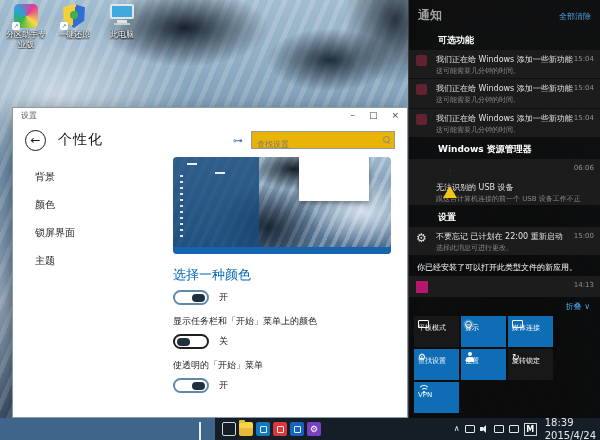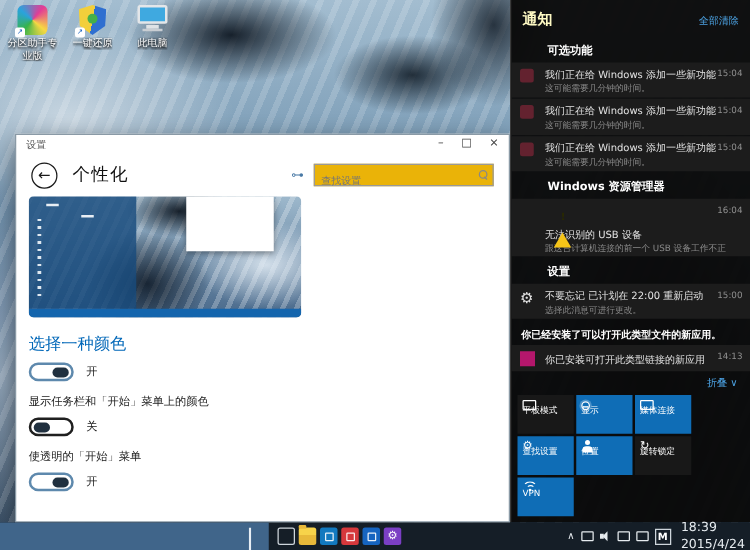--- a/index.html
+++ b/index.html
@@ -69,34 +69,34 @@
   .toggle{position:relative;width:36px;height:15px;border:2px solid #1f1f1f;border-radius:9px;background:#fff;cursor:pointer;}
   .toggle.on{border-color:#5e89ad;}
   .toggle .knob{position:absolute;top:1.5px;width:13px;height:8px;border-radius:5px;background:#20303f;}
   .toggle.on .knob{right:2px;}
   .toggle.off .knob{left:2px;}
   .t-state{font-size:9px;color:#222;}
 
   
   .ac{position:absolute;right:0;top:0;width:192px;height:418px;background:rgba(10,10,10,.97);border-left:1px solid #3a3a3a;display:flex;flex-direction:column;color:#ddd;}
   .ac-head{display:flex;align-items:baseline;padding:7px 9px 5px;}
-  .ac-head .t{font-size:12px;font-weight:bold;color:#fef9c3;}
+  .ac-head .t{font-size:12px;font-weight:bold;color:#a3a3a3;}
   .ac-head .clear{margin-left:auto;font-size:8px;color:#4ba0e0;cursor:pointer;}
   .grp{font-size:9px;font-weight:bold;color:#fff;padding:5px 9px 3px;margin-left:20px;}
   .note{position:relative;background:#1c1c1c;margin:0 0 1px;padding:4px 6px 4px 27px;min-height:21px;cursor:pointer;}
   .note .ti{font-size:8px;color:#e2e2e2;white-space:nowrap;overflow:hidden;padding-right:26px;}
   .note .su{font-size:7px;color:#8a8a8a;white-space:nowrap;overflow:hidden;margin-top:1px;}
   .note .tm{position:absolute;right:6px;top:5px;font-size:7px;color:#909090;}
   .nicon{position:absolute;left:7px;top:5px;}
   .ic-update{width:11px;height:11px;border-radius:2px;background:#63222f;}
   .ic-warn{width:0;height:0;border-left:7px solid transparent;border-right:7px solid transparent;border-bottom:12px solid #f5c418;position:relative;}
   .ic-warn::after{content:"!";position:absolute;left:-1.5px;top:2px;font-size:8px;font-weight:bold;color:#2a2a00;}
   .ic-gear{font-size:12px;color:#e0e0e0;line-height:12px;}
   .ic-link{width:12px;height:12px;background:#b4176c;}
-  .banner{font-size:8px;font-weight:bold;color:#fff;padding:6px 8px 4px;white-space:nowrap;overflow:hidden;}
+  .banner{font-size:8px;font-weight:normal;color:#fff;padding:6px 8px 4px;white-space:nowrap;overflow:hidden;}
   .collapse{margin-top:auto;text-align:right;font-size:8px;color:#4ba0e0;padding:3px 10px 4px;cursor:pointer;}
   .tiles{display:flex;flex-wrap:wrap;gap:2px;padding:0 5px 5px;}
   .tile{position:relative;width:45px;height:31px;cursor:pointer;}
   .tile.blue{background:#0f6db6;}
   .tile.dark{background:#181818;}
   .tile .tl{position:absolute;left:4px;bottom:14px;font-size:7px;color:#fff;white-space:nowrap;overflow:hidden;max-width:40px;}
   .tile .tic{position:absolute;left:4px;top:3px;height:11px;color:#fff;font-size:9px;line-height:11px;}
   .gi-rect{display:inline-block;width:11px;height:8px;border:1px solid #fff;border-radius:1px;margin-top:1px;}
   .gi-sun{display:inline-block;width:7px;height:7px;border:1.5px solid #fff;border-radius:50%;margin-top:2px;box-shadow:0 0 0 1.5px rgba(255,255,255,.25);}
   .gi-person{display:inline-block;position:relative;width:9px;height:10px;}
@@ -178,20 +178,26 @@
     <div class="win-head">
       <div class="back">←</div>
       <div class="page-title">个性化</div>
       <div class="pin">⊶</div>
       <div class="search">
         <input placeholder="查找设置" style="">
         <span class="mag"></span>
       </div>
     </div>
     <div class="win-body">
+      <div class="side">
+        <div class="item">背景</div>
+        <div class="item">颜色</div>
+        <div class="item">锁屏界面</div>
+        <div class="item">主题</div>
+      </div>
       <div class="content">
         <div class="preview">
           <div class="pv-start">
             <div class="pv-ticks"></div>
             <div class="dash" style="left:14px;top:6px;"></div>
             <div class="dash" style="left:42px;top:15px;"></div>
           </div>
           <div class="pv-flyout"></div>
           <div class="pv-taskbar"></div>
         </div>
@@ -248,35 +254,34 @@
       <div class="ti">我们正在给 Windows 添加一些新功能</div>
       <div class="su">这可能需要几分钟的时间。</div>
       <div class="tm">15:04</div>
     </div>
 
     <div class="grp">Windows 资源管理器</div>
     <div class="note">
       <span class="nicon ic-warn" style="top:4px;"></span>
       <div class="ti">无法识别的 USB 设备</div>
       <div class="su">跟这台计算机连接的前一个 USB 设备工作不正</div>
-      <div class="tm">16:04</div>
+      <div class="tm">06:06</div>
     </div>
 
     <div class="grp">设置</div>
     <div class="note">
       <span class="nicon ic-gear">⚙</span>
       <div class="ti">不要忘记 已计划在 22:00 重新启动</div>
       <div class="su">选择此消息可进行更改。</div>
       <div class="tm">15:00</div>
     </div>
 
     <div class="banner">你已经安装了可以打开此类型文件的新应用。</div>
     <div class="note">
       <span class="nicon ic-link"></span>
-      <div class="ti" style="margin-top:2px;">你已安装可打开此类型链接的新应用</div>
       <div class="tm">14:13</div>
     </div>
 
     <div class="collapse">
       <span>折叠</span>
       <span>∨</span>
     </div>
     <div class="tiles">
       <div class="tile dark">
         <span class="tic"><span class="gi-rect"></span></span>

